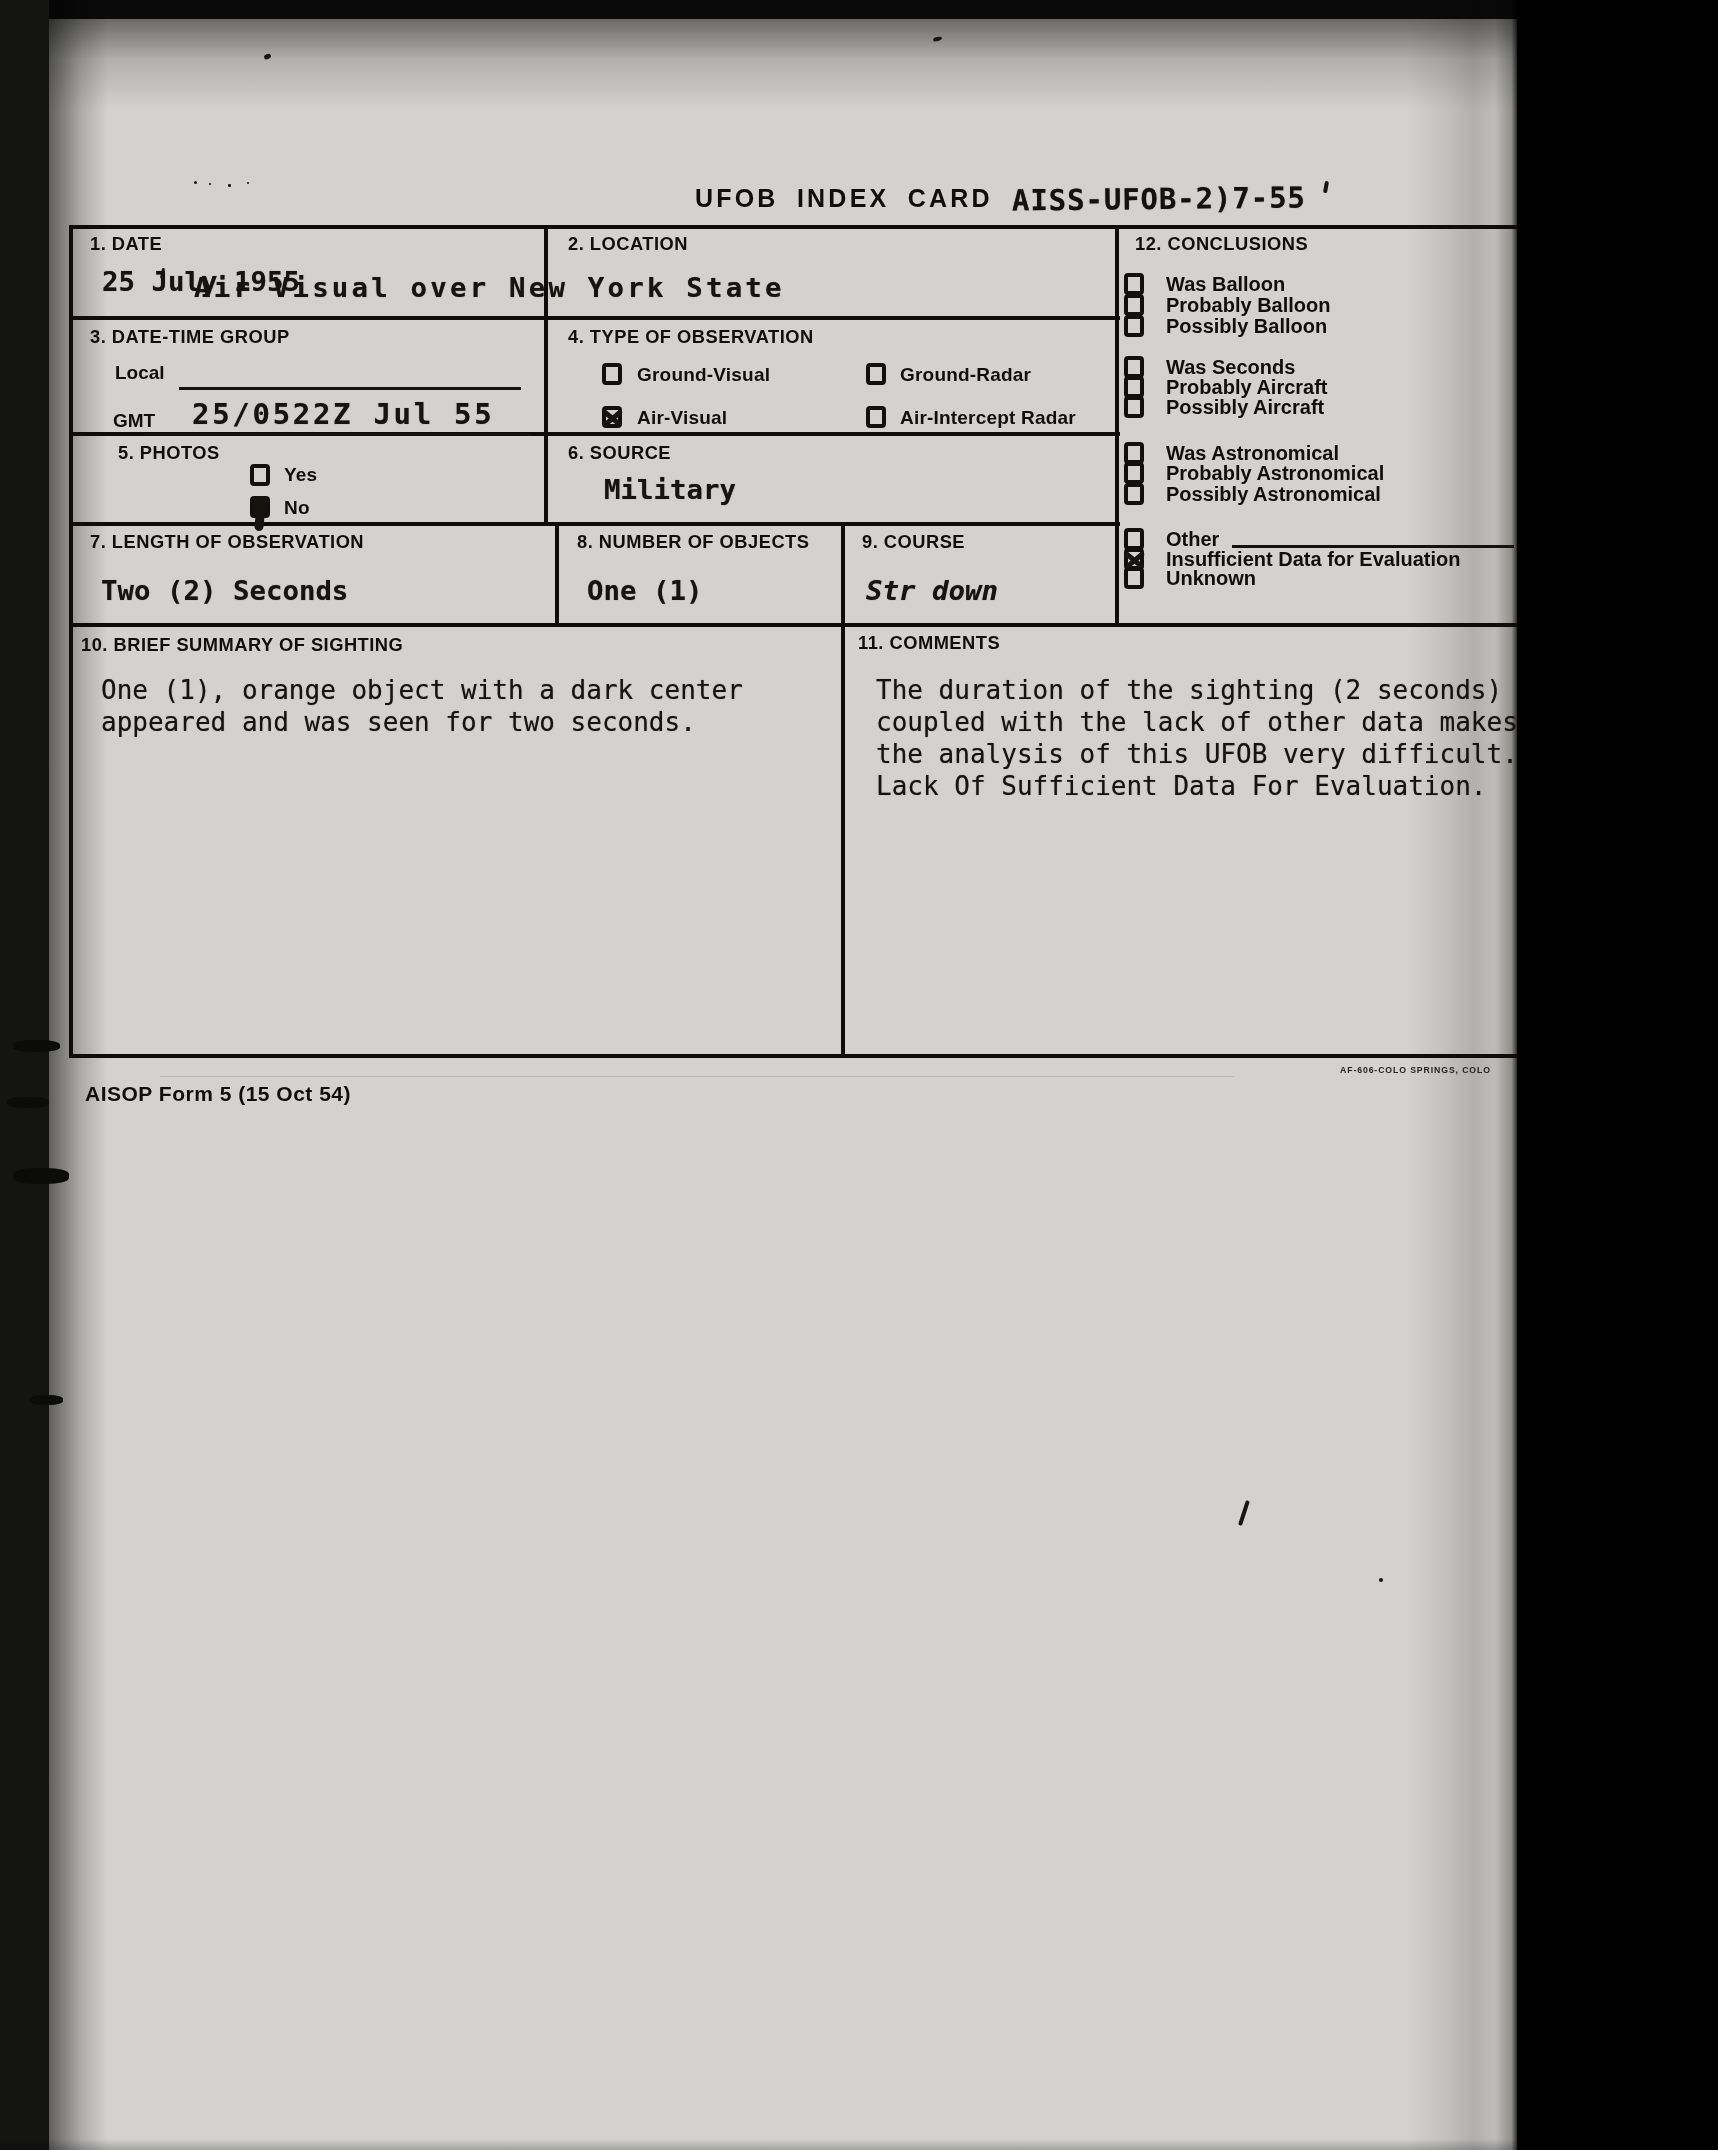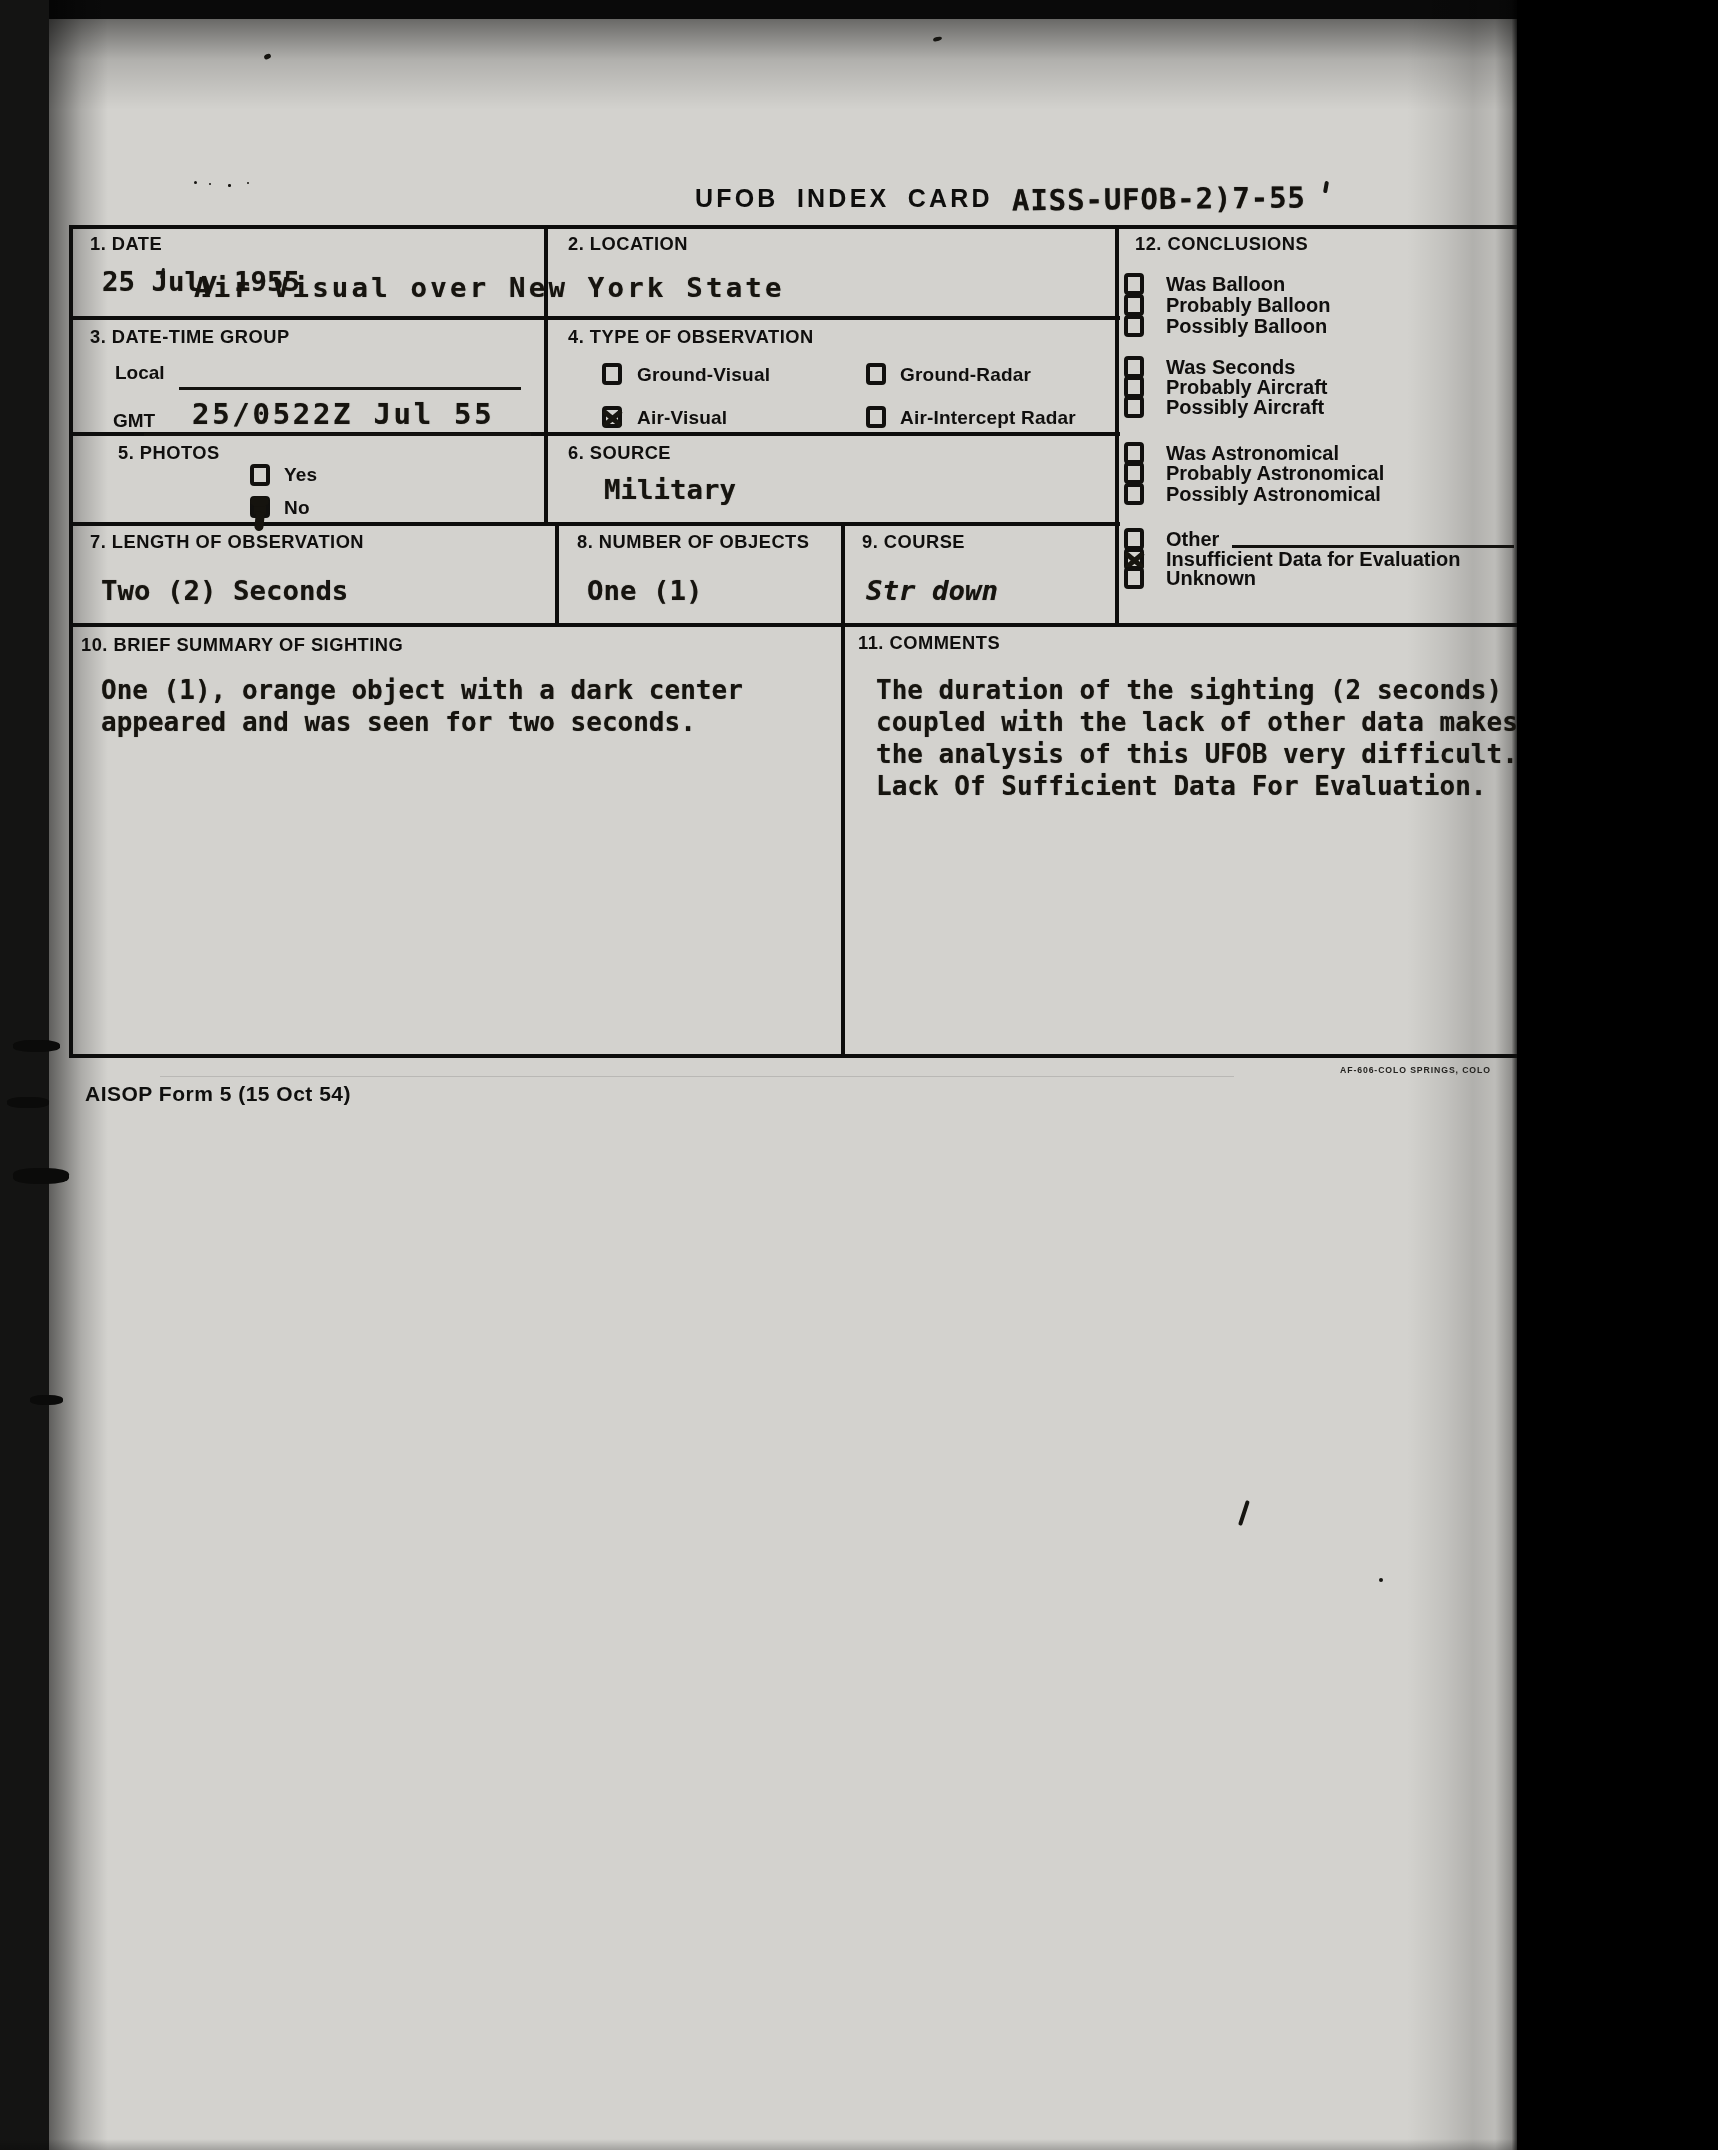--- a/index.html
+++ b/index.html
@@ -46,21 +46,21 @@
   .flabel{position:absolute;font-weight:bold;font-size:18.3px;letter-spacing:0.5px;color:#100f0e;white-space:nowrap;}
   .sublabel{position:absolute;font-weight:bold;font-size:19px;color:#100f0e;white-space:nowrap;}
   .entry-line{position:absolute;background:#13120f;}
 
   
   .typed{position:absolute;font-family:"DejaVu Sans Mono",monospace;font-weight:bold;
          color:#16140f;white-space:nowrap;text-shadow:0 0 0.9px rgba(22,20,15,0.55);}
   .t60{font-size:27.4px;}
   .val-location{font-size:27.4px;letter-spacing:3.2px;}
   .val-gmt{font-size:29px;letter-spacing:2.7px;}
-  .text-block{position:absolute;font-family:"DejaVu Sans Mono",monospace;font-weight:bold;
+  .text-block{position:absolute;font-family:"DejaVu Sans Mono",monospace;font-weight:normal;
          font-size:26px;line-height:32px;color:#16140f;white-space:nowrap;
          text-shadow:0 0 0.9px rgba(22,20,15,0.55);}
 
   
   .cbox{position:absolute;width:20px;height:22px;border:4.1px solid #11100e;border-radius:4.1px;
         box-sizing:border-box;}
   .cbox.checked.mark-x::before,.cbox.checked.mark-x::after{content:"";position:absolute;
         left:-5.5px;top:5.5px;width:23px;height:4.6px;background:#17150f;border-radius:1.8px;}
   .cbox.checked.mark-x::before{transform:rotate(40deg);}
   .cbox.checked.mark-x::after{transform:rotate(-40deg);}

